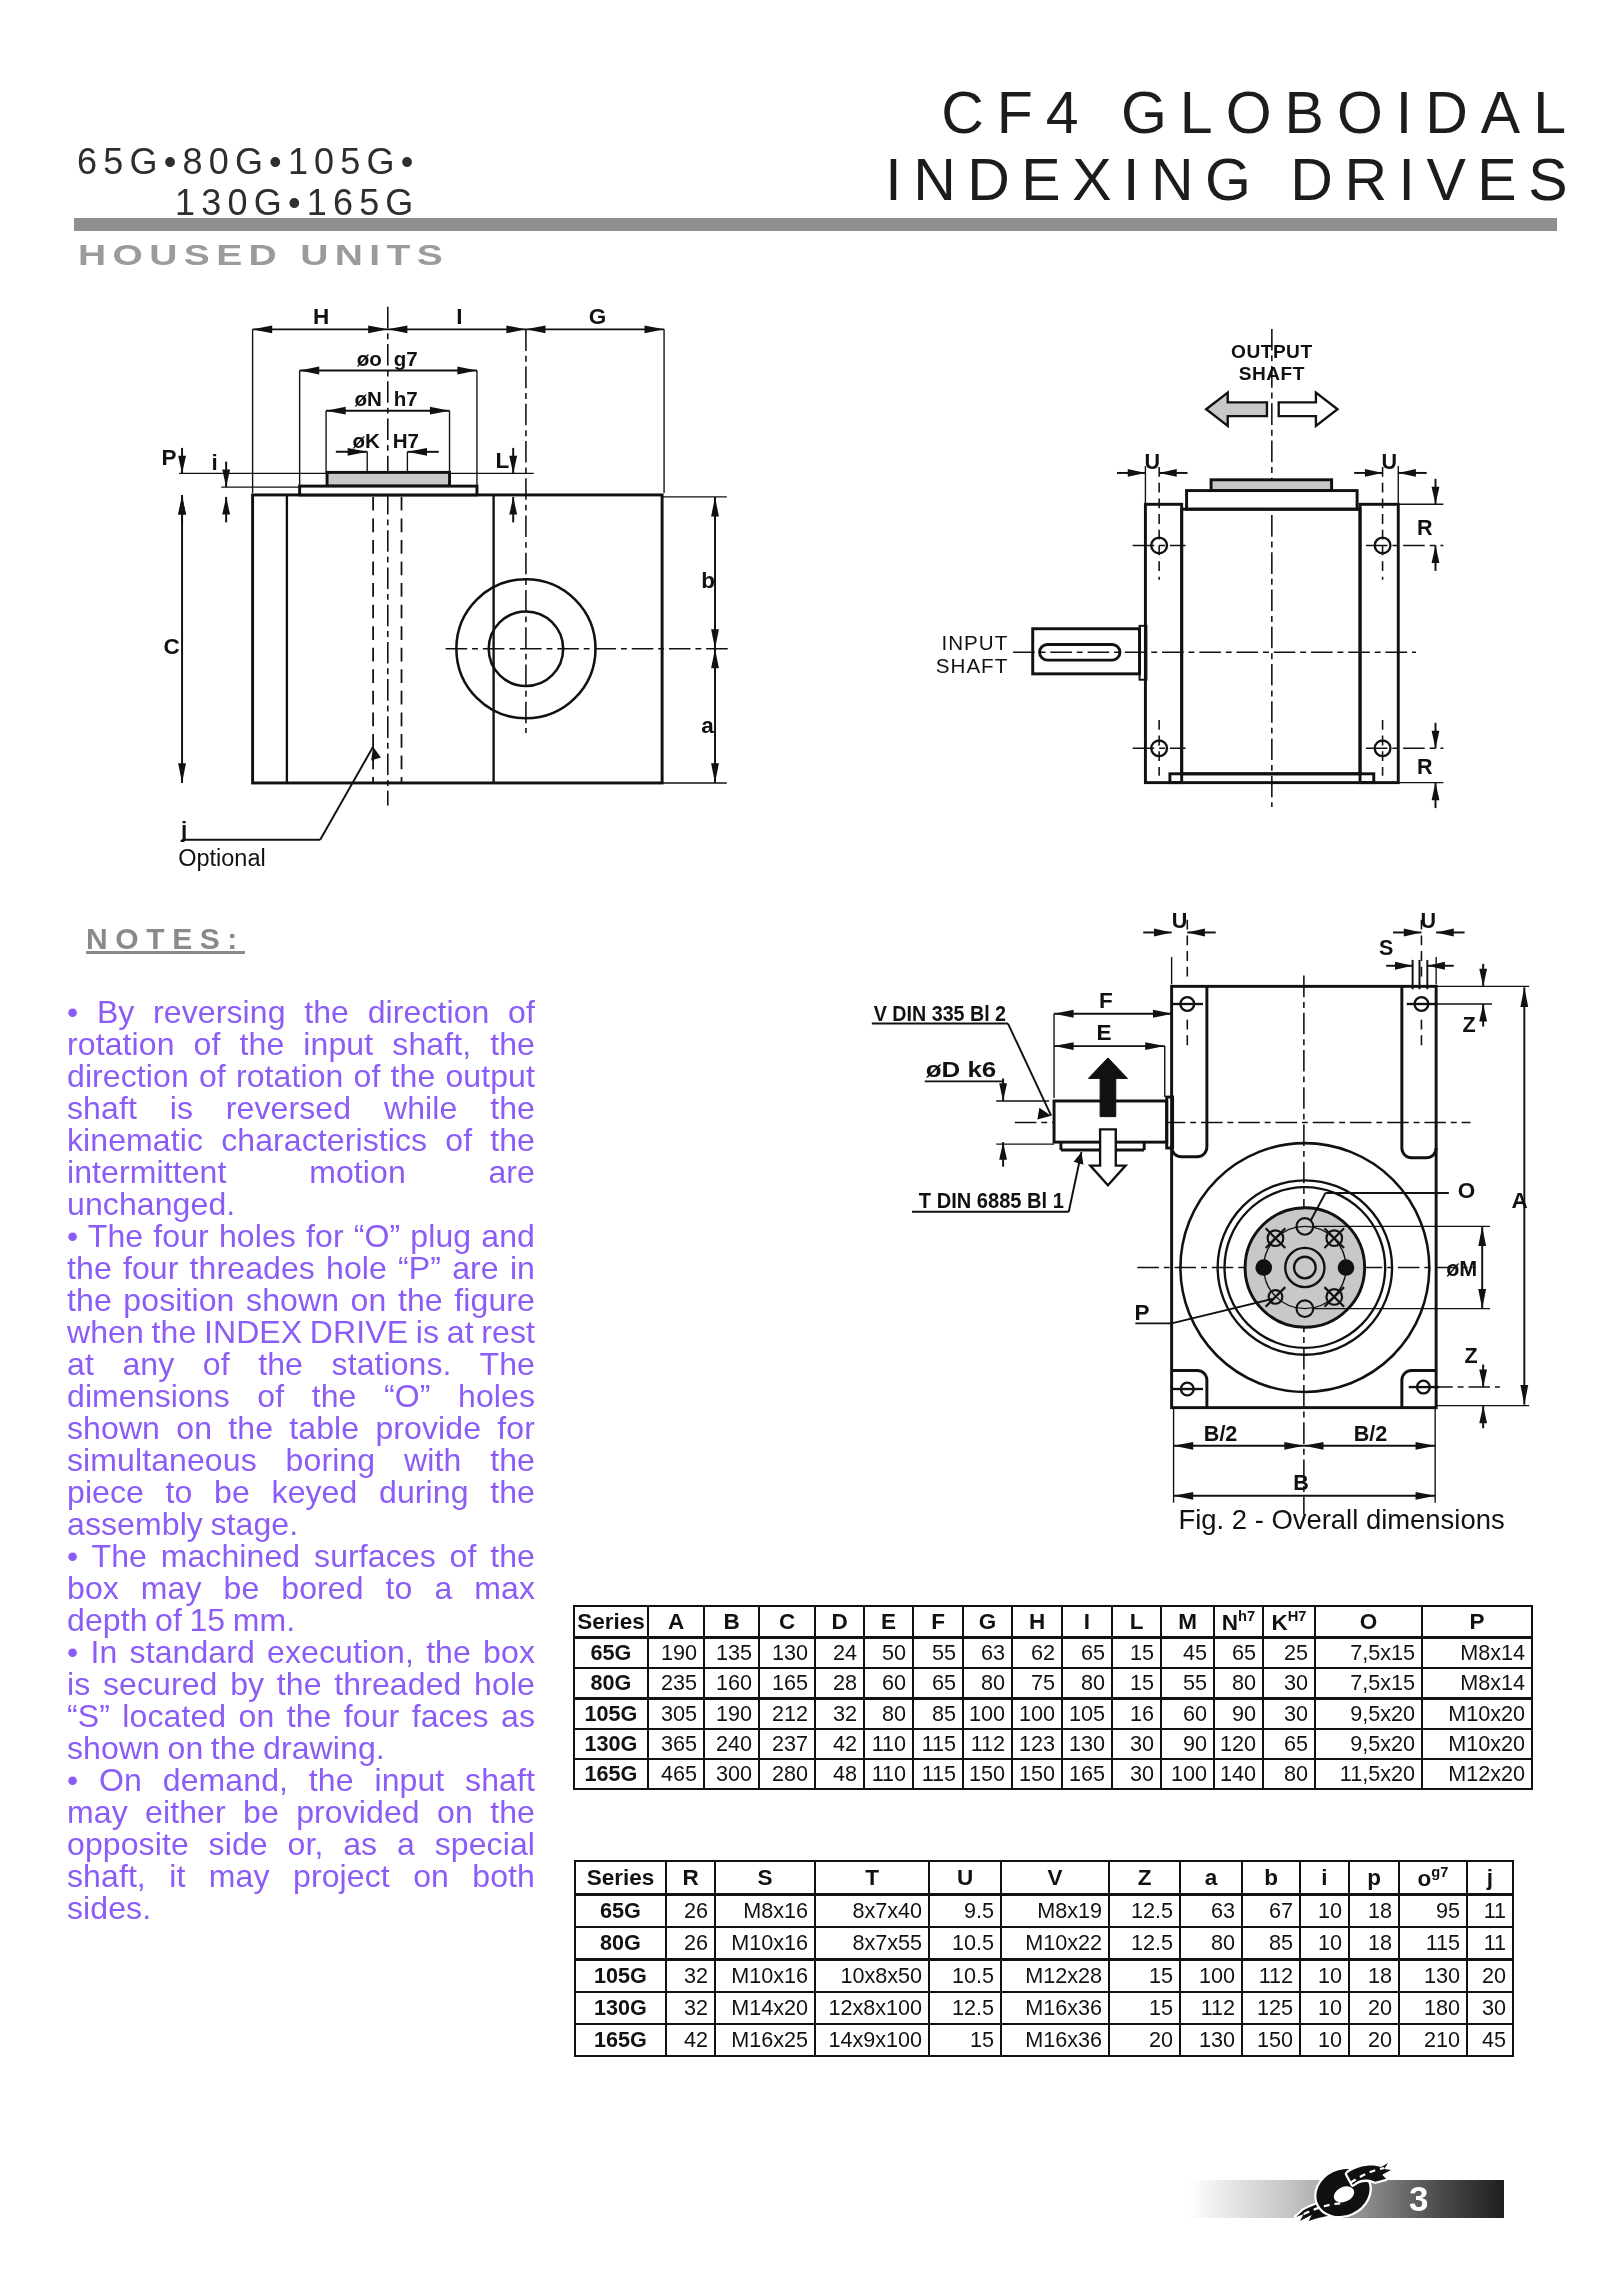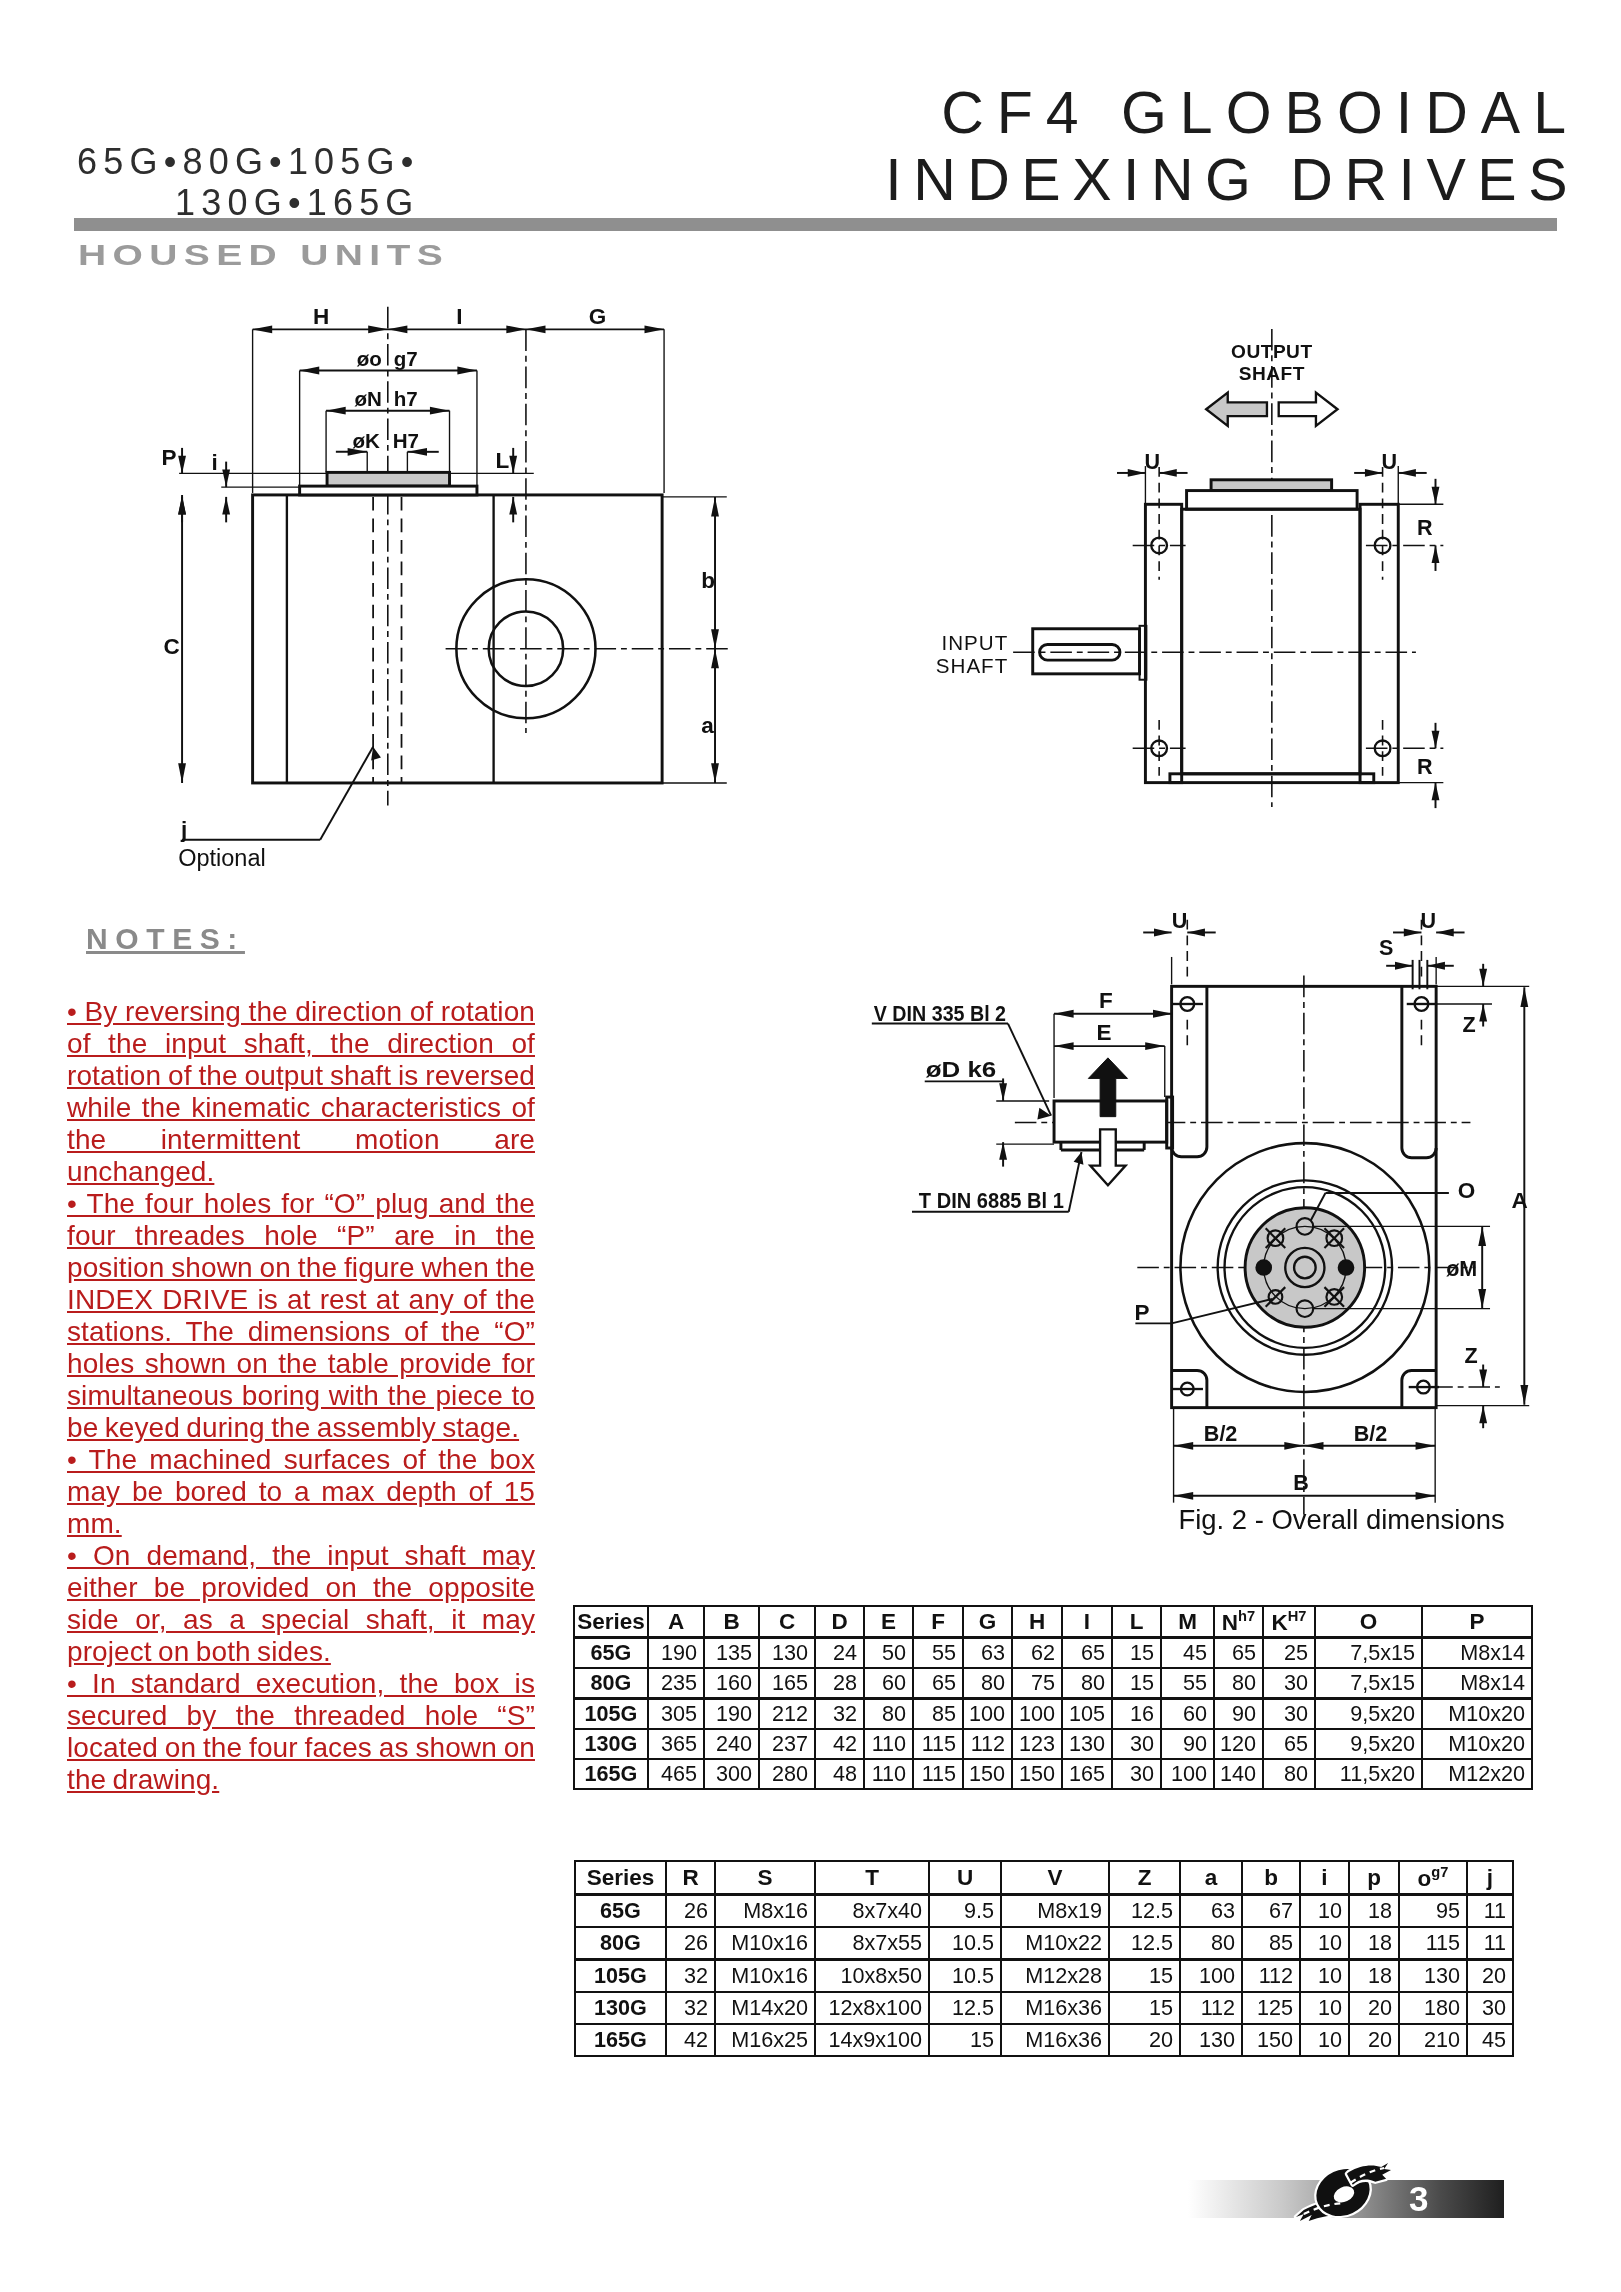--- a/index.html
+++ b/index.html
@@ -6,21 +6,21 @@
   body{width:1621px;height:2293px;position:relative;background:#fff;
        font-family:"Liberation Sans", sans-serif;color:#1a1a1a;overflow:hidden;}
   .abs{position:absolute;}
   .models{left:77px;top:141px;font-size:36px;line-height:41px;letter-spacing:6.2px;color:#2e2e2e;text-align:right;}
   .title{right:42px;top:80px;text-align:right;font-size:59px;line-height:67px;color:#1c1c1c;}
   .title .l1{letter-spacing:13px;margin-top:32px;}
   .title .l2{letter-spacing:11.5px;}
   .bar1{left:74px;top:218px;width:1483px;height:12.7px;background:#8f8f8f;}
   .housed{left:78px;top:238px;font-size:30px;font-weight:bold;letter-spacing:4.9px;color:#9b9b9b;transform:scaleX(1.3);transform-origin:0 0;}
   .notesh{left:86px;top:922px;font-size:30px;font-weight:bold;letter-spacing:7.6px;color:#8a8a8a;text-decoration:underline;}
-  .notes{left:67px;top:996px;width:468px;font-size:28px;line-height:32px;letter-spacing:0.1px;word-spacing:-1.5px;text-align:justify;color:#b91c1c;text-decoration:underline;}
+  .notes{left:67px;top:996px;width:468px;font-size:32px;line-height:32px;letter-spacing:0.1px;word-spacing:-1.5px;text-align:justify;color:#8b5cf6;}
   .notes p{margin:0;}
   table{border-collapse:collapse;table-layout:fixed;font-size:21.6px;color:#111;}
   table td,table th{border:2.9px solid #111;padding:0 5.9px 0 0;text-align:right;overflow:hidden;white-space:nowrap;}
   table th{text-align:center;padding:0;font-size:22.5px;}
   tr.hd th{border-bottom:3.9px solid #111;}
   tr.grp td{border-bottom:3.9px solid #111;margin-left:28px;}
   td.ser{text-align:center;font-weight:bold;padding:0;}
   .t1{left:573px;top:1605px;border:2px solid #111;}
   .t1 td{height:28px;} .t1 th{height:29px;}
   .t2{left:574px;top:1860px;border:2px solid #111;}
@@ -38,22 +38,22 @@
 <body>
 <div class="abs models">65G•80G•105G•<br>130G•165G</div>
 <div class="abs title"><span class="l1">CF4 GLOBOIDAL</span><br><span class="l2">INDEXING DRIVES</span></div>
 <div class="abs bar1"></div>
 <div class="abs housed">HOUSED UNITS</div>
 <div class="abs notesh">NOTES:</div>
 <div class="abs notes">
 <p>• By reversing the direction of rotation of the input shaft, the direction of rotation of the output shaft is reversed while the kinematic characteristics of the intermittent motion are unchanged.</p>
 <p>• The four holes for “O” plug and the four threades hole “P” are in the position shown on the figure when the INDEX DRIVE is at rest at any of the stations. The dimensions of the “O” holes shown on the table provide for simultaneous boring with the piece to be keyed during the assembly stage.</p>
 <p>• The machined surfaces of the box may be bored to a max depth of 15 mm.</p>
+<p>• In standard execution, the box is secured by the threaded hole “S” located on the four faces as shown on the drawing.</p>
 <p>• On demand, the input shaft may either be provided on the opposite side or, as a special shaft, it may project on both sides.</p>
-<p>• In standard execution, the box is secured by the threaded hole “S” located on the four faces as shown on the drawing.</p>
 </div>
 
 <svg class="abs" style="left:137px;top:294px" width="627" height="588" viewBox="140 300 640 600">
 <g fill="none" stroke="#111" stroke-width="2">
 
   <line x1="258" y1="336" x2="678" y2="336"></line>
 
   <g stroke-width="1.6" stroke-dasharray="22,5,6,5">
     <line x1="396" y1="313" x2="396" y2="822"></line>
     <line x1="537" y1="336" x2="537" y2="748"></line>

